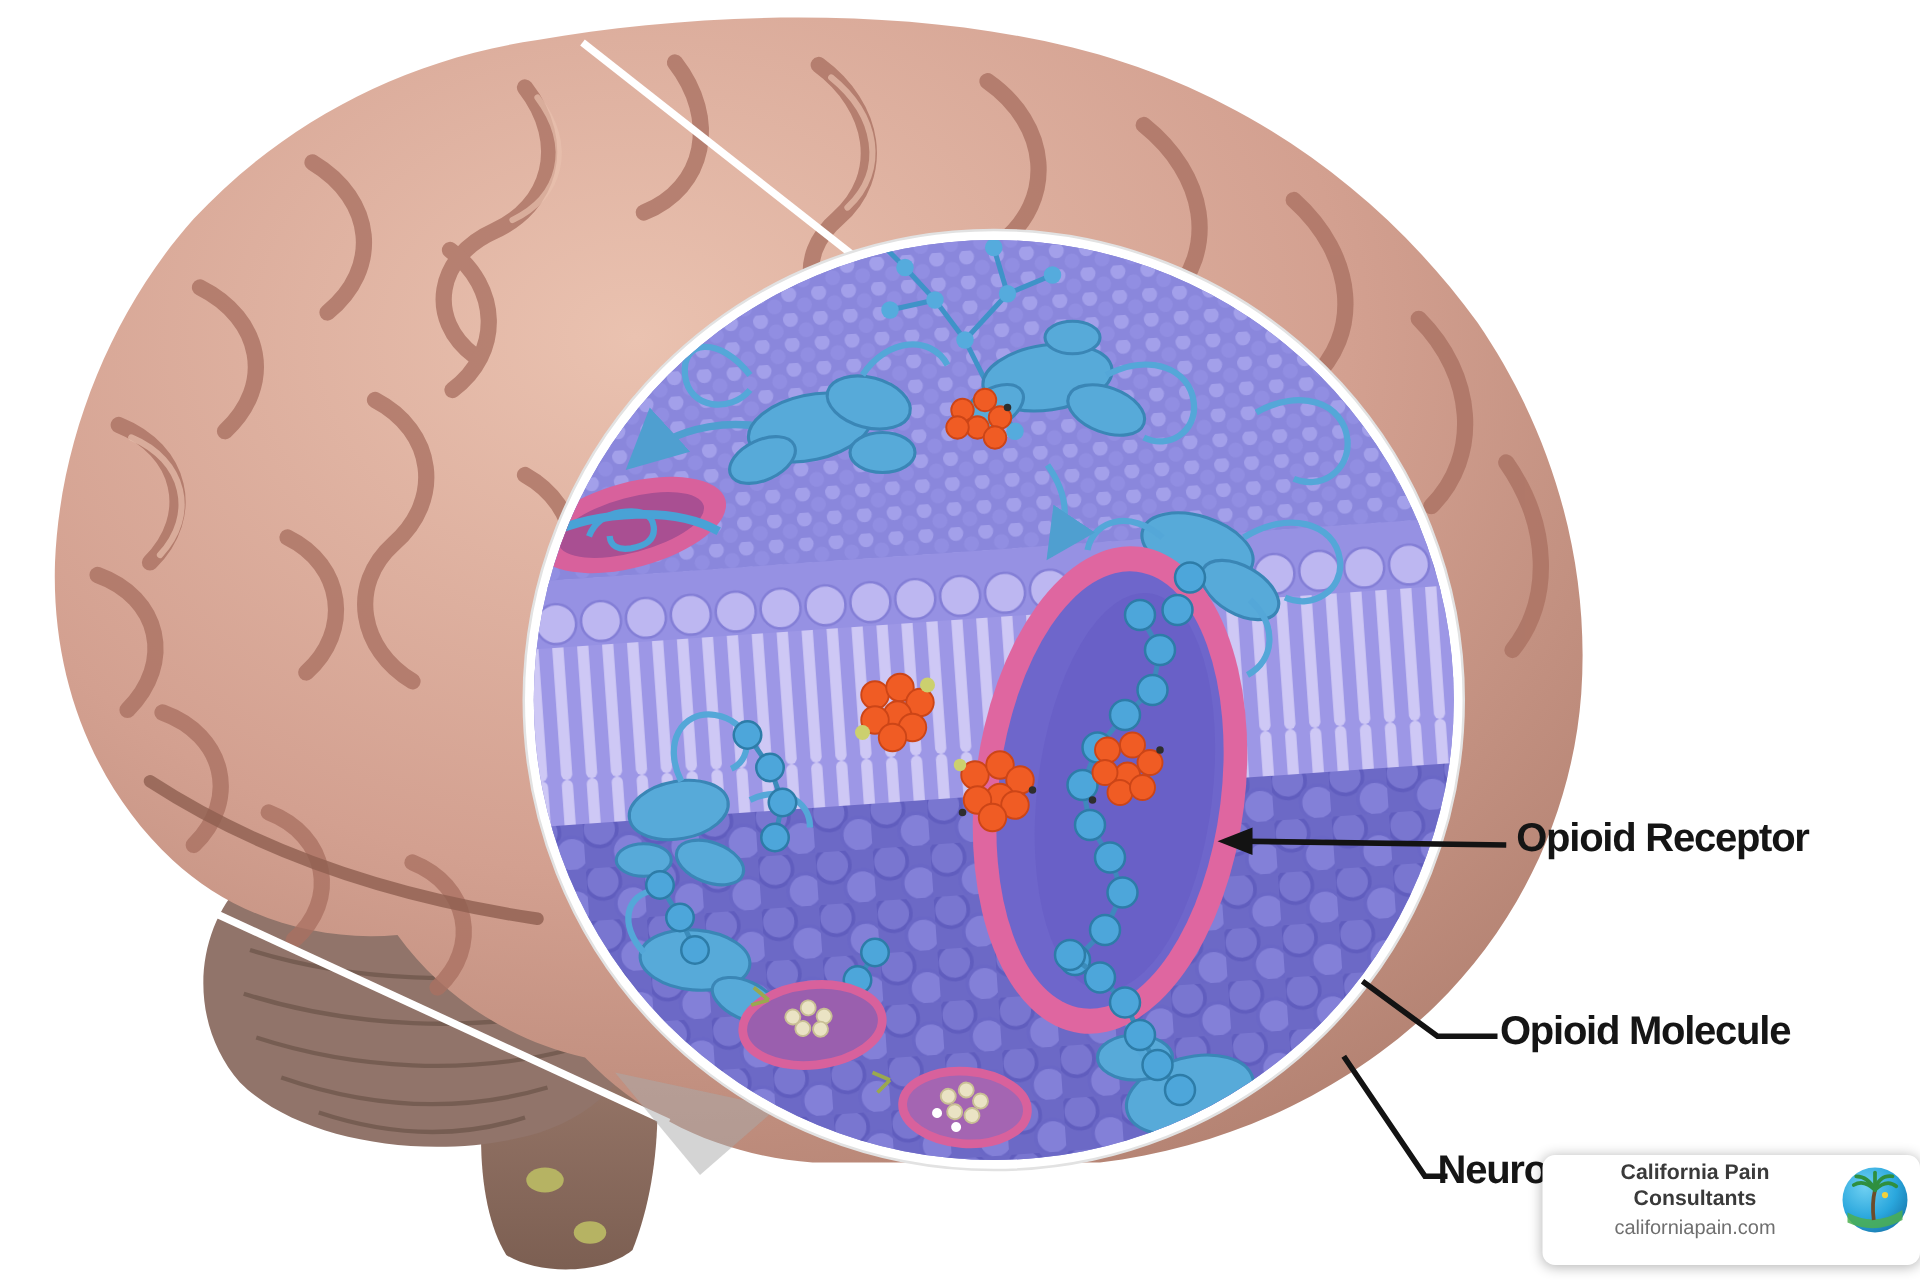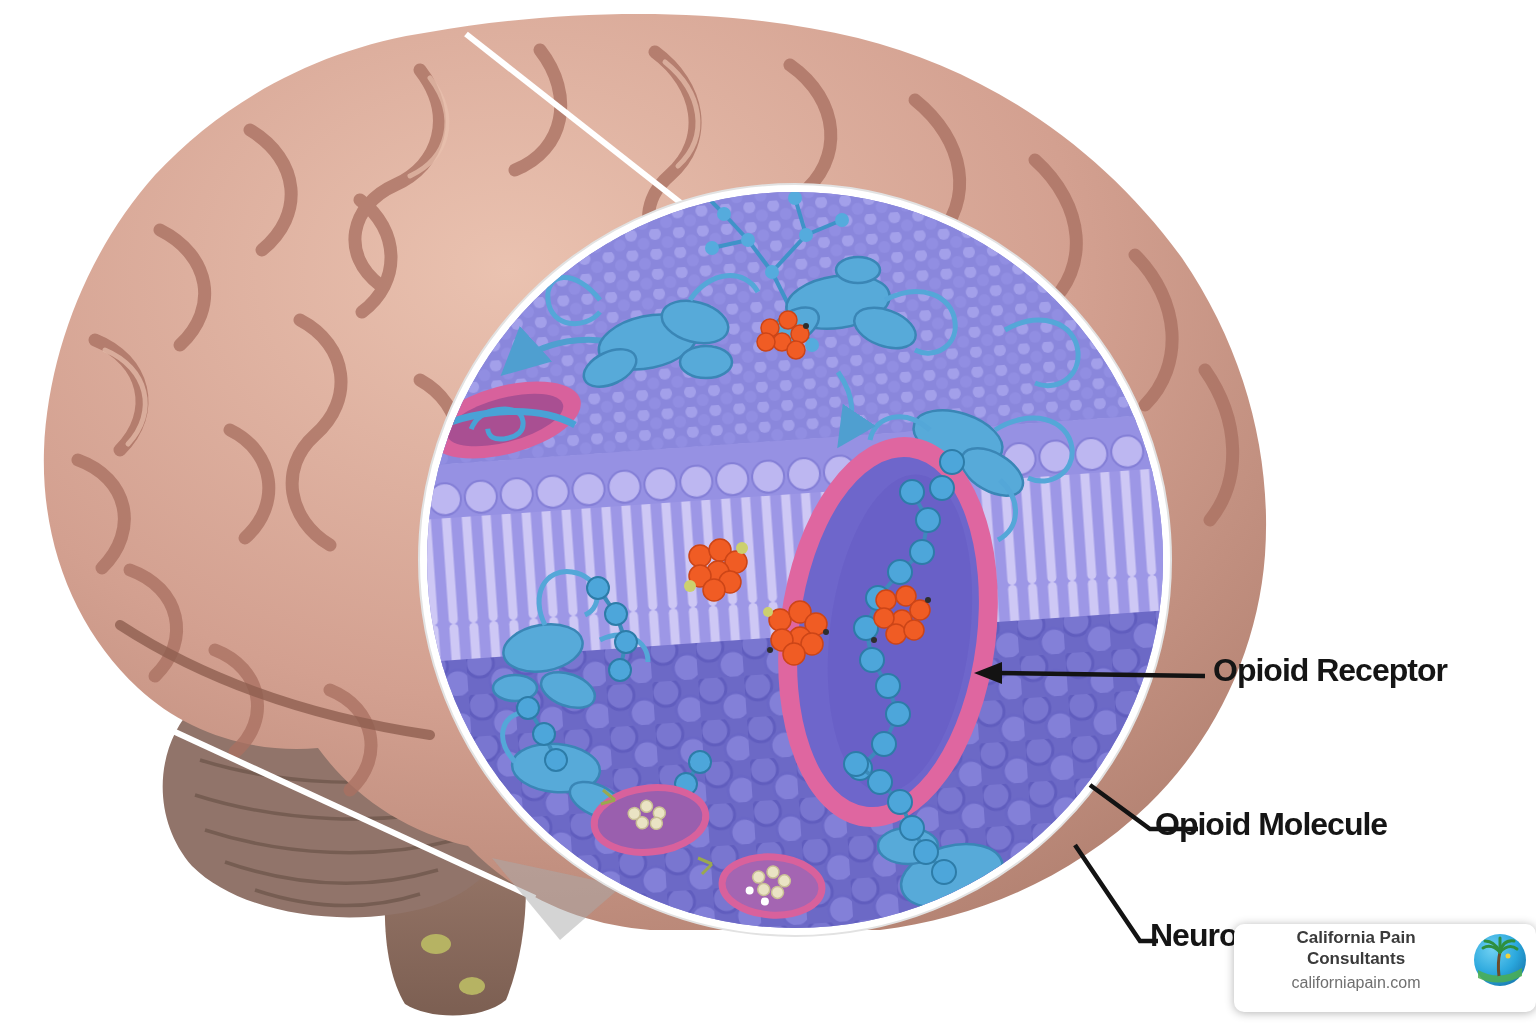--- a/index.html
+++ b/index.html
@@ -14,21 +14,21 @@
   .callout{
     position:absolute;
     font-weight:bold;
     font-size:32px;
     letter-spacing:-1px;
     color:#151515;
     white-space:nowrap;
     z-index:3;
   }
   .callout-receptor{left:1213px;top:652px;}
-  .callout-molecule{left:1155px;top:806px;}
+  .callout-molecule{left:1200px;top:806px;}
   .callout-neuron{left:1150px;top:917px;}
   .badge{
     position:absolute;
     right:0;bottom:12px;
     width:302px;height:88px;
     background:#ffffff;
     border-radius:10px;
     box-shadow:0 1px 10px rgba(0,0,0,.30);
     display:flex;
     align-items:center;

